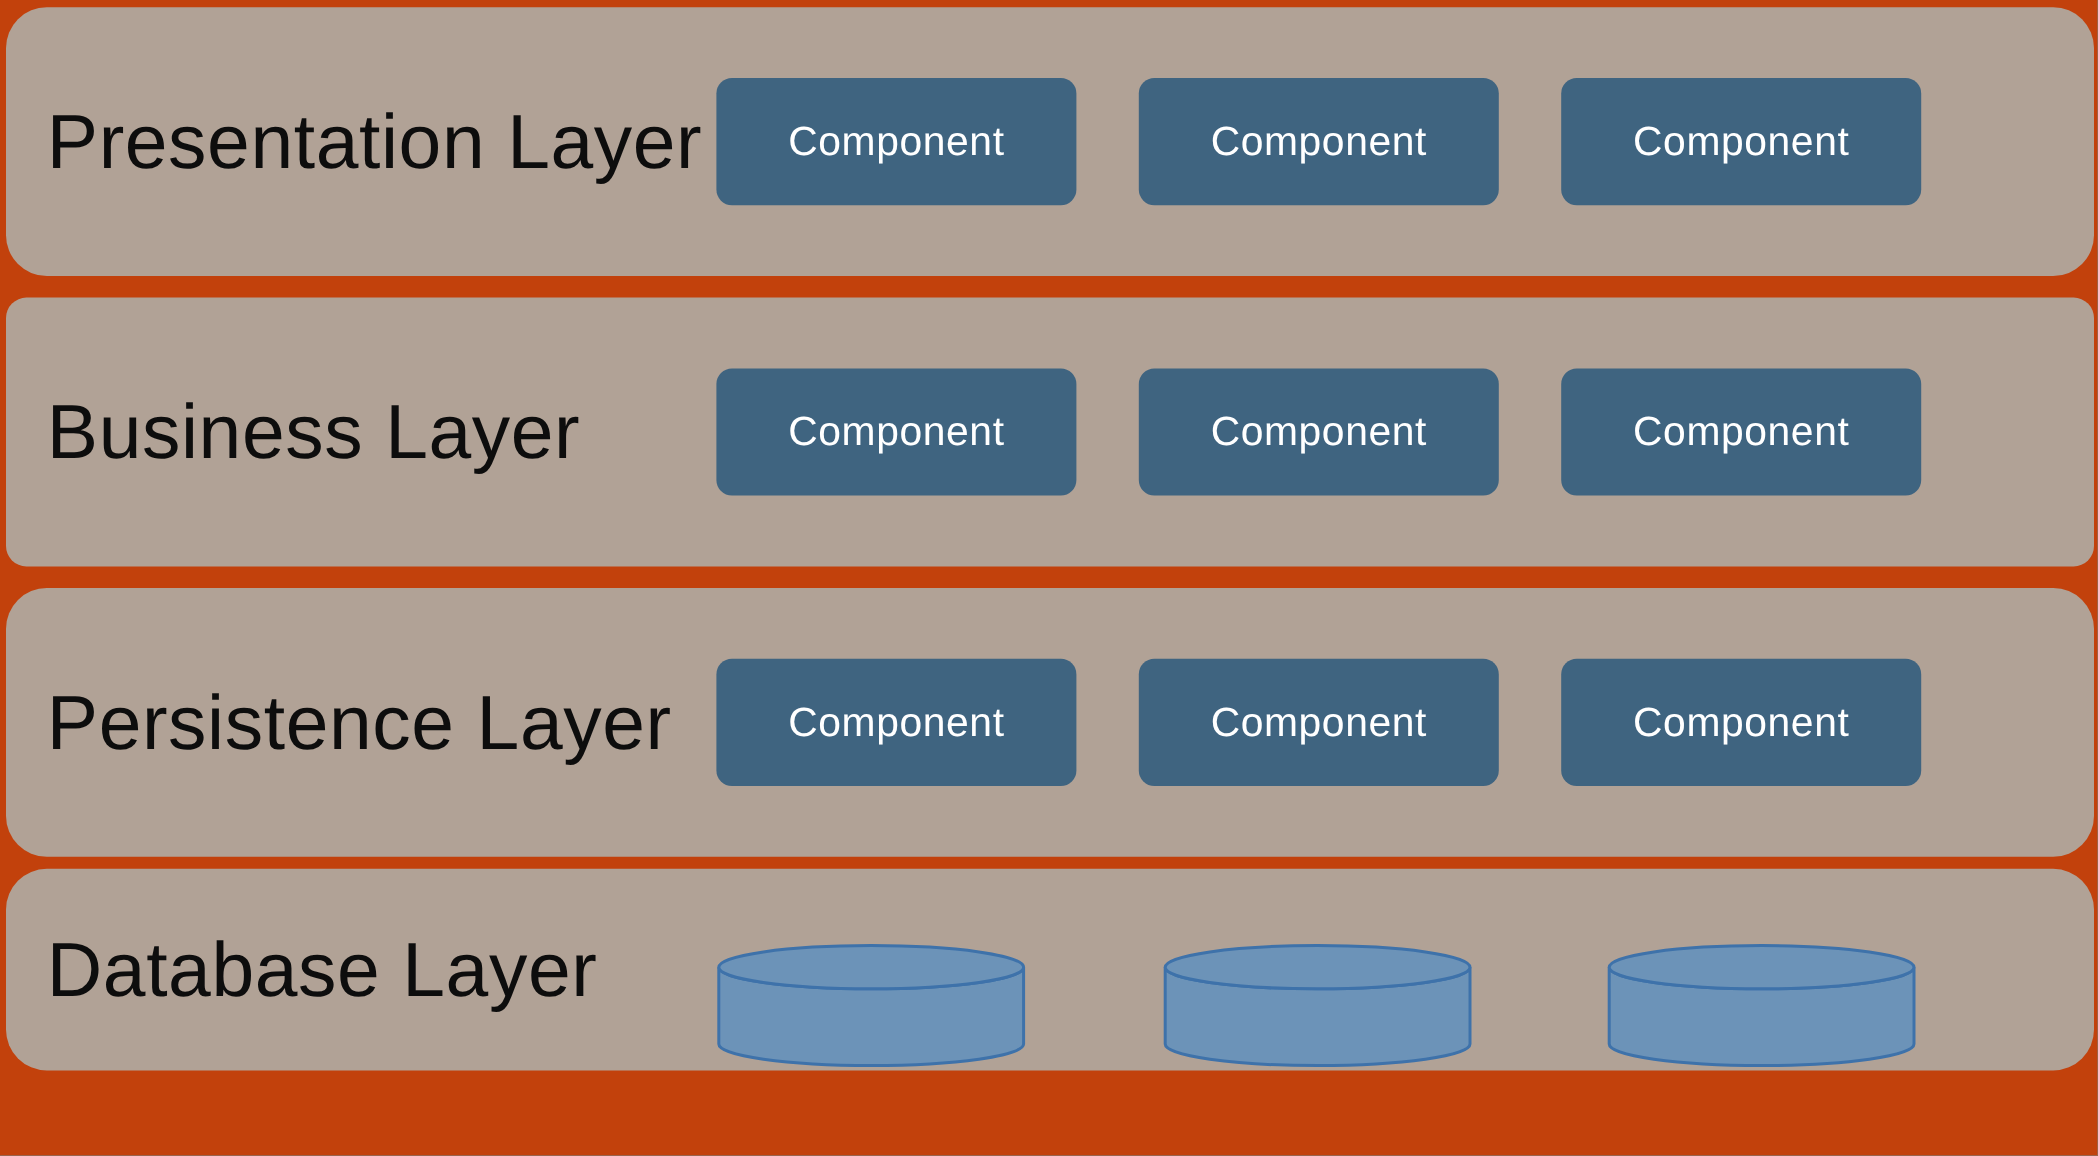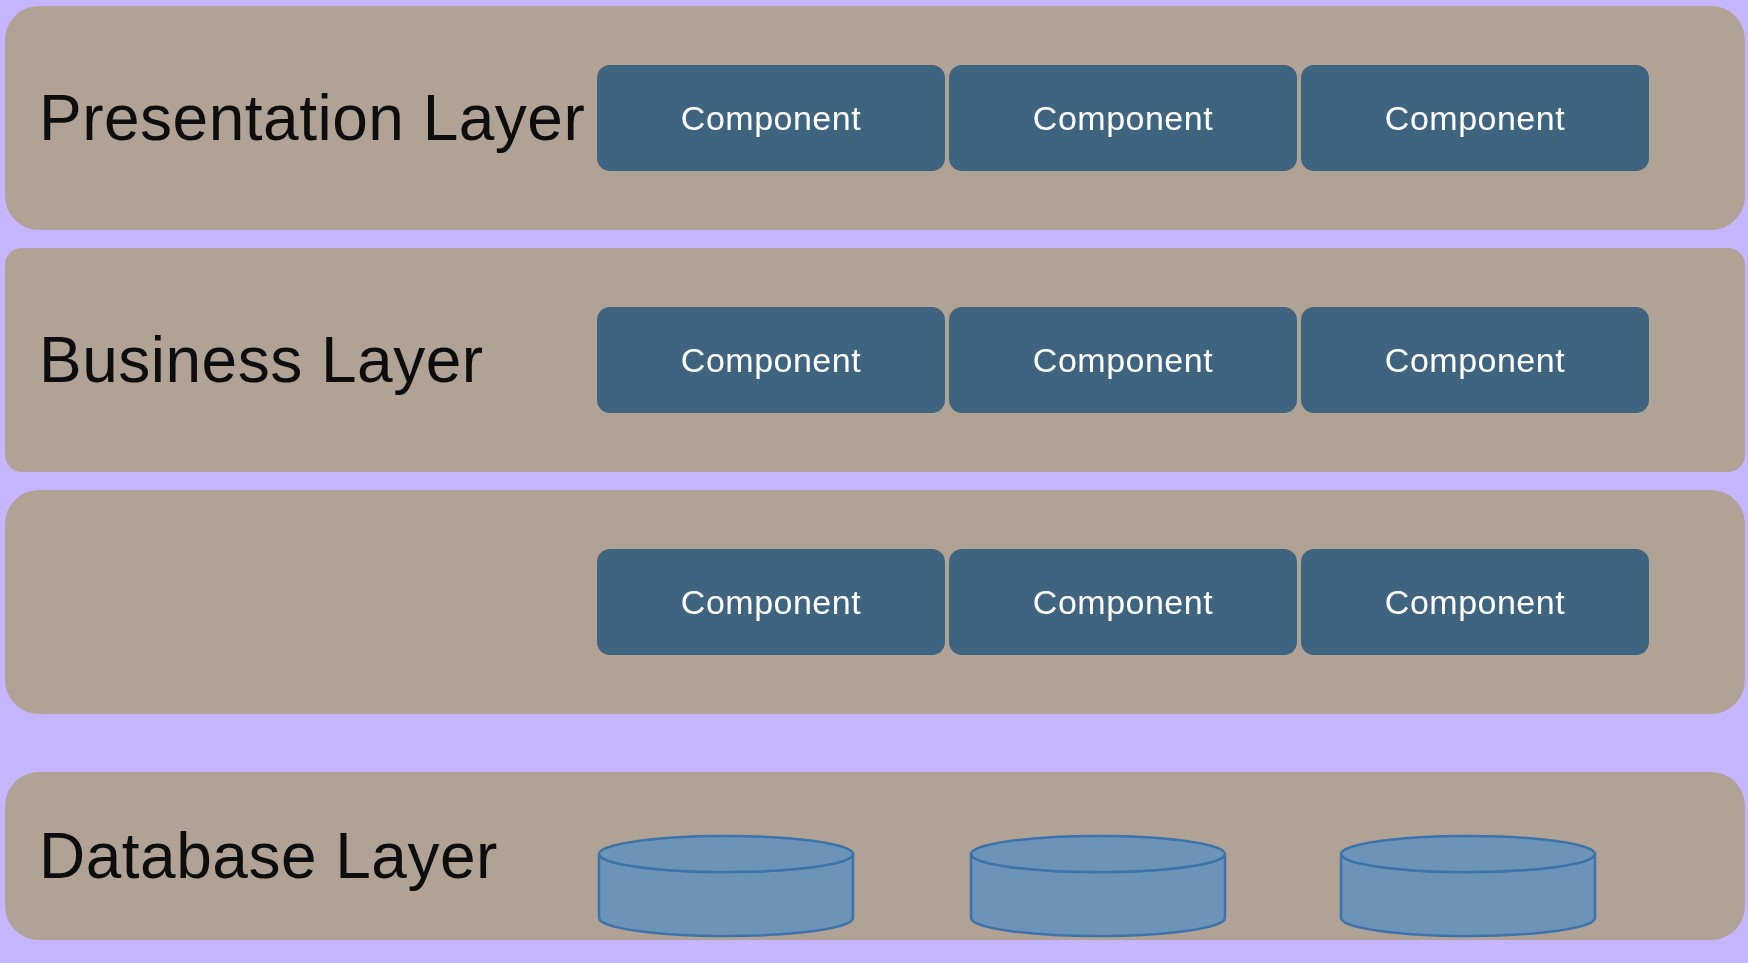--- a/index.html
+++ b/index.html
@@ -5,50 +5,50 @@
   html, body {
     margin: 0;
     padding: 0;
     background: #7f7f7f;
     font-family: "Liberation Sans", "DejaVu Sans", sans-serif;
   }
   #stage {
     position: relative;
     width: 1748px;
     height: 963px;
-    background: #c4b5fd;
+    background: #c2410c;
     overflow: hidden;
   }
   .layer-panel {
     position: absolute;
     left: 5px;
     width: 1740px;
     height: 224px;
     background: #b1a296;
     border-radius: 34px;
   }
   .layer-panel.p1 { top: 6px; }
   .layer-panel.p2 { top: 248px; border-radius: 17px; }
   .layer-panel.p3 { top: 490px; }
-  .layer-panel.p4 { top: 772px; height: 168px; }
+  .layer-panel.p4 { top: 724px; height: 168px; }
   .layer-label {
     position: absolute;
     left: 34px;
     top: 50%;
     transform: translateY(-50%);
     font-size: 64px;
     font-weight: 400;
     color: #0d0d0d;
     letter-spacing: 0.5px;
     white-space: nowrap;
   }
   .component-box {
     position: absolute;
     top: 59px;
-    width: 348px;
+    width: 300px;
     height: 106px;
     background: #3f6480;
     border-radius: 13px;
     display: flex;
     align-items: center;
     justify-content: center;
   }
   .component-box.c1 { left: 592px; }
   .component-box.c2 { left: 944px; }
   .component-box.c3 { left: 1296px; }
@@ -93,20 +93,21 @@
     </div>
     <div class="component-box c2">
       <span class="component-label">Component</span>
     </div>
     <div class="component-box c3">
       <span class="component-label">Component</span>
     </div>
   </div>
 
   <div class="layer-panel p3">
+    <div class="layer-label">Persistence Layer</div>
     <div class="component-box c1">
       <span class="component-label">Component</span>
     </div>
     <div class="component-box c2">
       <span class="component-label">Component</span>
     </div>
     <div class="component-box c3">
       <span class="component-label">Component</span>
     </div>
   </div>

